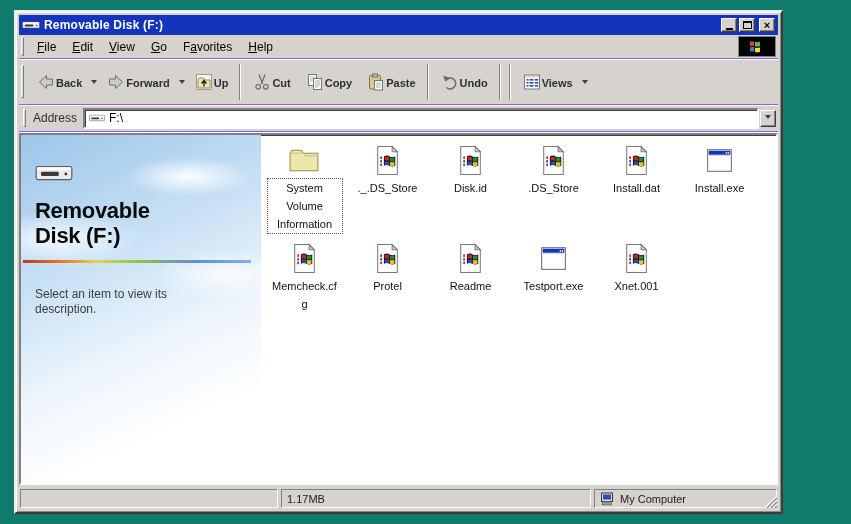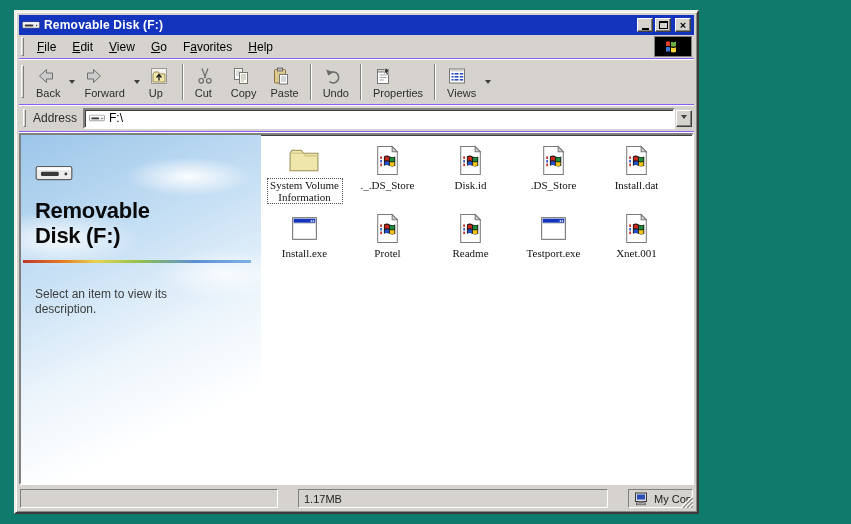--- a/index.html
+++ b/index.html
@@ -6,21 +6,21 @@
   html,body { width:851px; height:524px; }
   body {
     background:#0e7b6d;
     font-family:"Liberation Sans", sans-serif;
     font-size:12px;
     color:#000;
     overflow:hidden;
     position:relative;
   }
   .window {
-    position:absolute; left:14px; top:10px; width:685px; height:504px;
+    position:absolute; left:14px; top:10px; width:769px; height:504px;
     background:#d6d3ce;
     border:2px solid; border-color:#f2efe9 #3c3c3c #3c3c3c #f2efe9;
     box-shadow:inset 1px 1px 0 #fff, inset -1px -1px 0 #8a8a84;
     display:flex; flex-direction:column;
     padding:3px;
   }
   
   .titlebar {
     height:20px; background:#1434bd; display:flex; align-items:center;
     padding:0 3px; flex:0 0 auto;
@@ -51,22 +51,22 @@
   .menu-item { padding:2px 8px; cursor:default; }
   .menu-item u { text-decoration:underline; }
   .throbber {
     position:absolute; right:2px; top:1px; width:38px; height:21px;
     background:#000; display:flex; align-items:center; justify-content:center;
     border:1px solid #808080;
   }
   
   .toolbar { height:46px; flex:0 0 auto; padding:2px 0; }
   .tool-btn {
-    display:flex; flex-direction:column; justify-content:center;
-    padding:2px 7px 1px; min-width:36px; height:40px; cursor:default;
+    display:flex; flex-direction:row; align-items:center; justify-content:center;
+    padding:2px 7px 1px; min-width:36px; height:40px; cursor:default;font-weight:bold;
   }
   .tool-btn .ticn { height:20px; display:flex; align-items:center; }
   .tool-btn .tlbl { font-size:11px; color:#2e2e2e; margin-top:1px; white-space:nowrap; }
   .dd-arrow {
     width:10px; height:40px; display:flex; align-items:center; justify-content:center; cursor:default;
   }
   .dd-arrow i, .combo-btn i {
     width:0; height:0; border:3px solid transparent; border-top:4px solid #404040;
     margin-top:4px; display:block;
   }
@@ -115,26 +115,26 @@
     position:absolute; left:242px; top:0; right:0; bottom:0;
     display:flex; flex-wrap:wrap; align-content:flex-start;
     padding-top:9px;
   }
   .file-item {
     width:83px; display:flex; flex-direction:column; align-items:center;
     margin-bottom:9px; cursor:default;
   }
   .file-item svg.fic { width:33px; height:33px; flex:0 0 auto; }
   .file-label {
-    margin-top:2px; font-size:11px; line-height:12px; text-align:center;
-    max-width:74px; padding:0 2px; color:#111; word-wrap:break-word;font-family:Liberation Serif, serif;
+    margin-top:2px; font-size:11px; line-height:18px; text-align:center;
+    max-width:74px; padding:0 2px; color:#111; word-wrap:break-word;
   }
   .file-label.focused { outline:1px dotted #555; }
   
-  .statusbar { height:22px; flex:0 0 auto; display:flex; gap:20px; padding:2px 1px 0; position:relative; }
+  .statusbar { height:22px; flex:0 0 auto; display:flex; gap:3px; padding:2px 1px 0; position:relative; }
   .status-panel {
     border:1px solid; border-color:#808080 #fff #fff #808080;
     height:19px; display:flex; align-items:center; padding:0 5px;
     font-size:11px; color:#1d1d1d; overflow:hidden; white-space:nowrap;
   }
   .sp1 { width:258px; flex:0 0 auto; }
   .sp2 { width:310px; flex:0 0 auto; }
   .sp3 { flex:1 1 auto; }
   .sp3 svg { margin-right:4px; flex:0 0 auto; }
   .resize-grip { position:absolute; right:1px; bottom:1px; width:13px; height:13px; cursor:nwse-resize; }
@@ -350,28 +350,20 @@
     <div class="tsep"></div>
     <div class="tool-btn">
       <span class="ticn">
           <svg width="20" height="20">
             <use href="#sym-undo"></use>
           </svg>
         </span>
       <span class="tlbl">Undo</span>
     </div>
     <div class="tsep"></div>
-    <div class="tool-btn">
-      <span class="ticn">
-          <svg width="20" height="20">
-            <use href="#sym-properties"></use>
-          </svg>
-        </span>
-      <span class="tlbl">Properties</span>
-    </div>
     <div class="tsep"></div>
     <div class="tool-btn">
       <span class="ticn">
           <svg width="20" height="20">
             <use href="#sym-views"></use>
           </svg>
         </span>
       <span class="tlbl">Views</span>
     </div>
     <div class="dd-arrow">
@@ -438,20 +430,26 @@
     <span class="file-label">Install.dat</span>
   </div>
 
   <div class="file-item">
     <svg class="fic">
             <use href="#sym-app" xlink:href="#sym-app"></use>
           </svg>
     <span class="file-label">Install.exe</span>
   </div>
 
+  <div class="file-item">
+    <svg class="fic">
+            <use href="#sym-windoc" xlink:href="#sym-windoc"></use>
+          </svg>
+    <span class="file-label">Memcheck.cfg</span>
+  </div>
 
   <div class="file-item">
     <svg class="fic">
             <use href="#sym-windoc" xlink:href="#sym-windoc"></use>
           </svg>
     <span class="file-label">Protel</span>
   </div>
 
   <div class="file-item">
     <svg class="fic">

